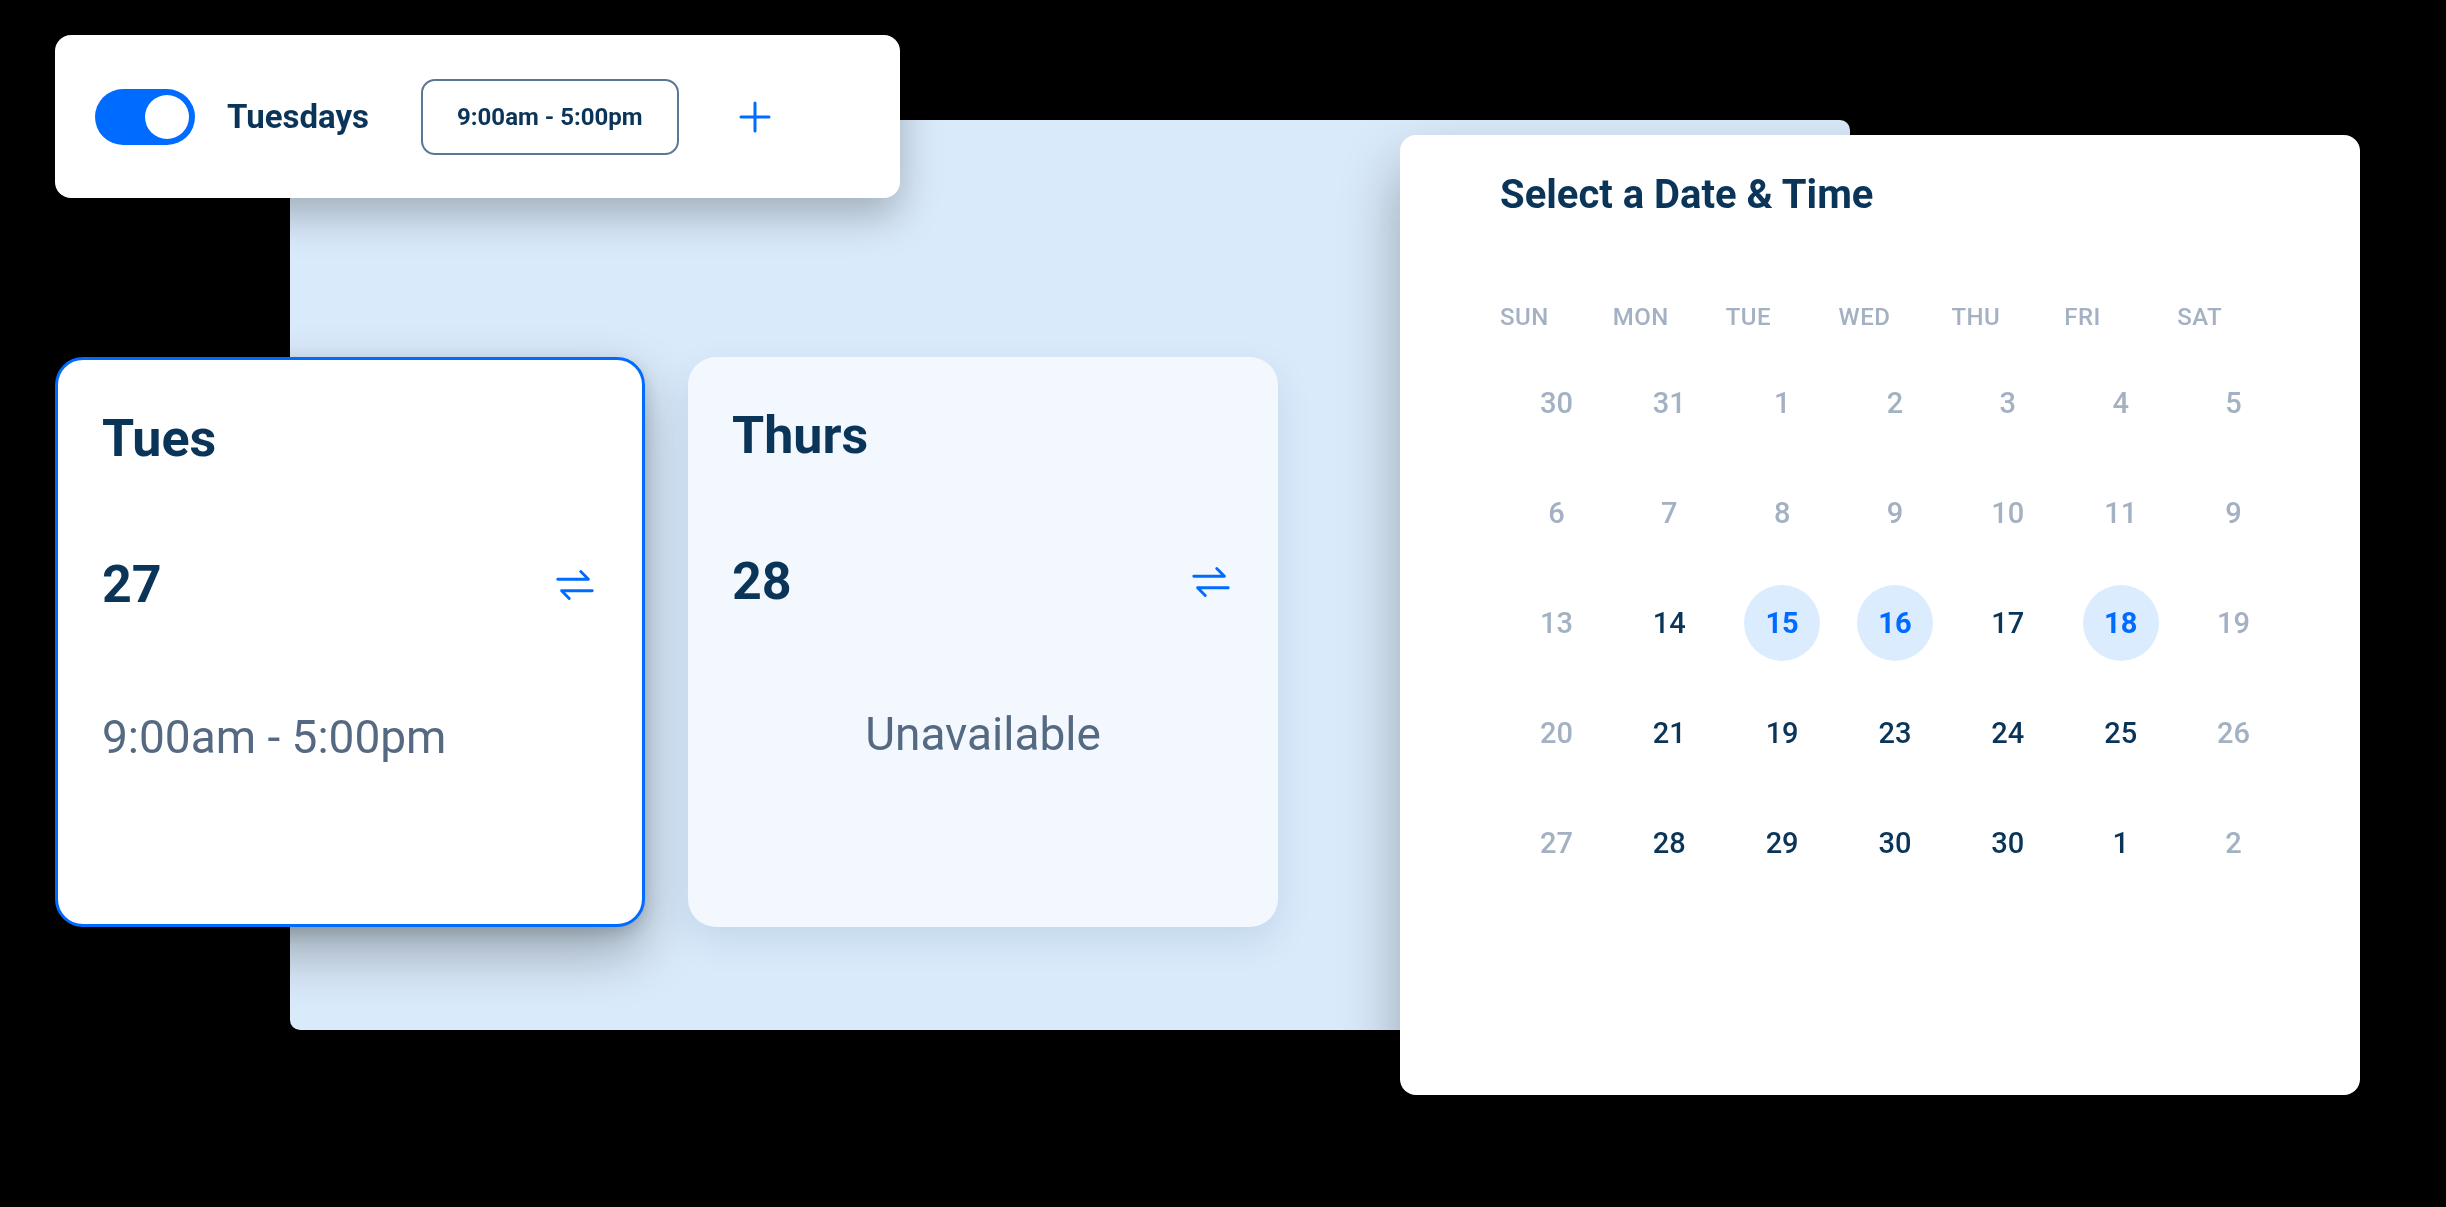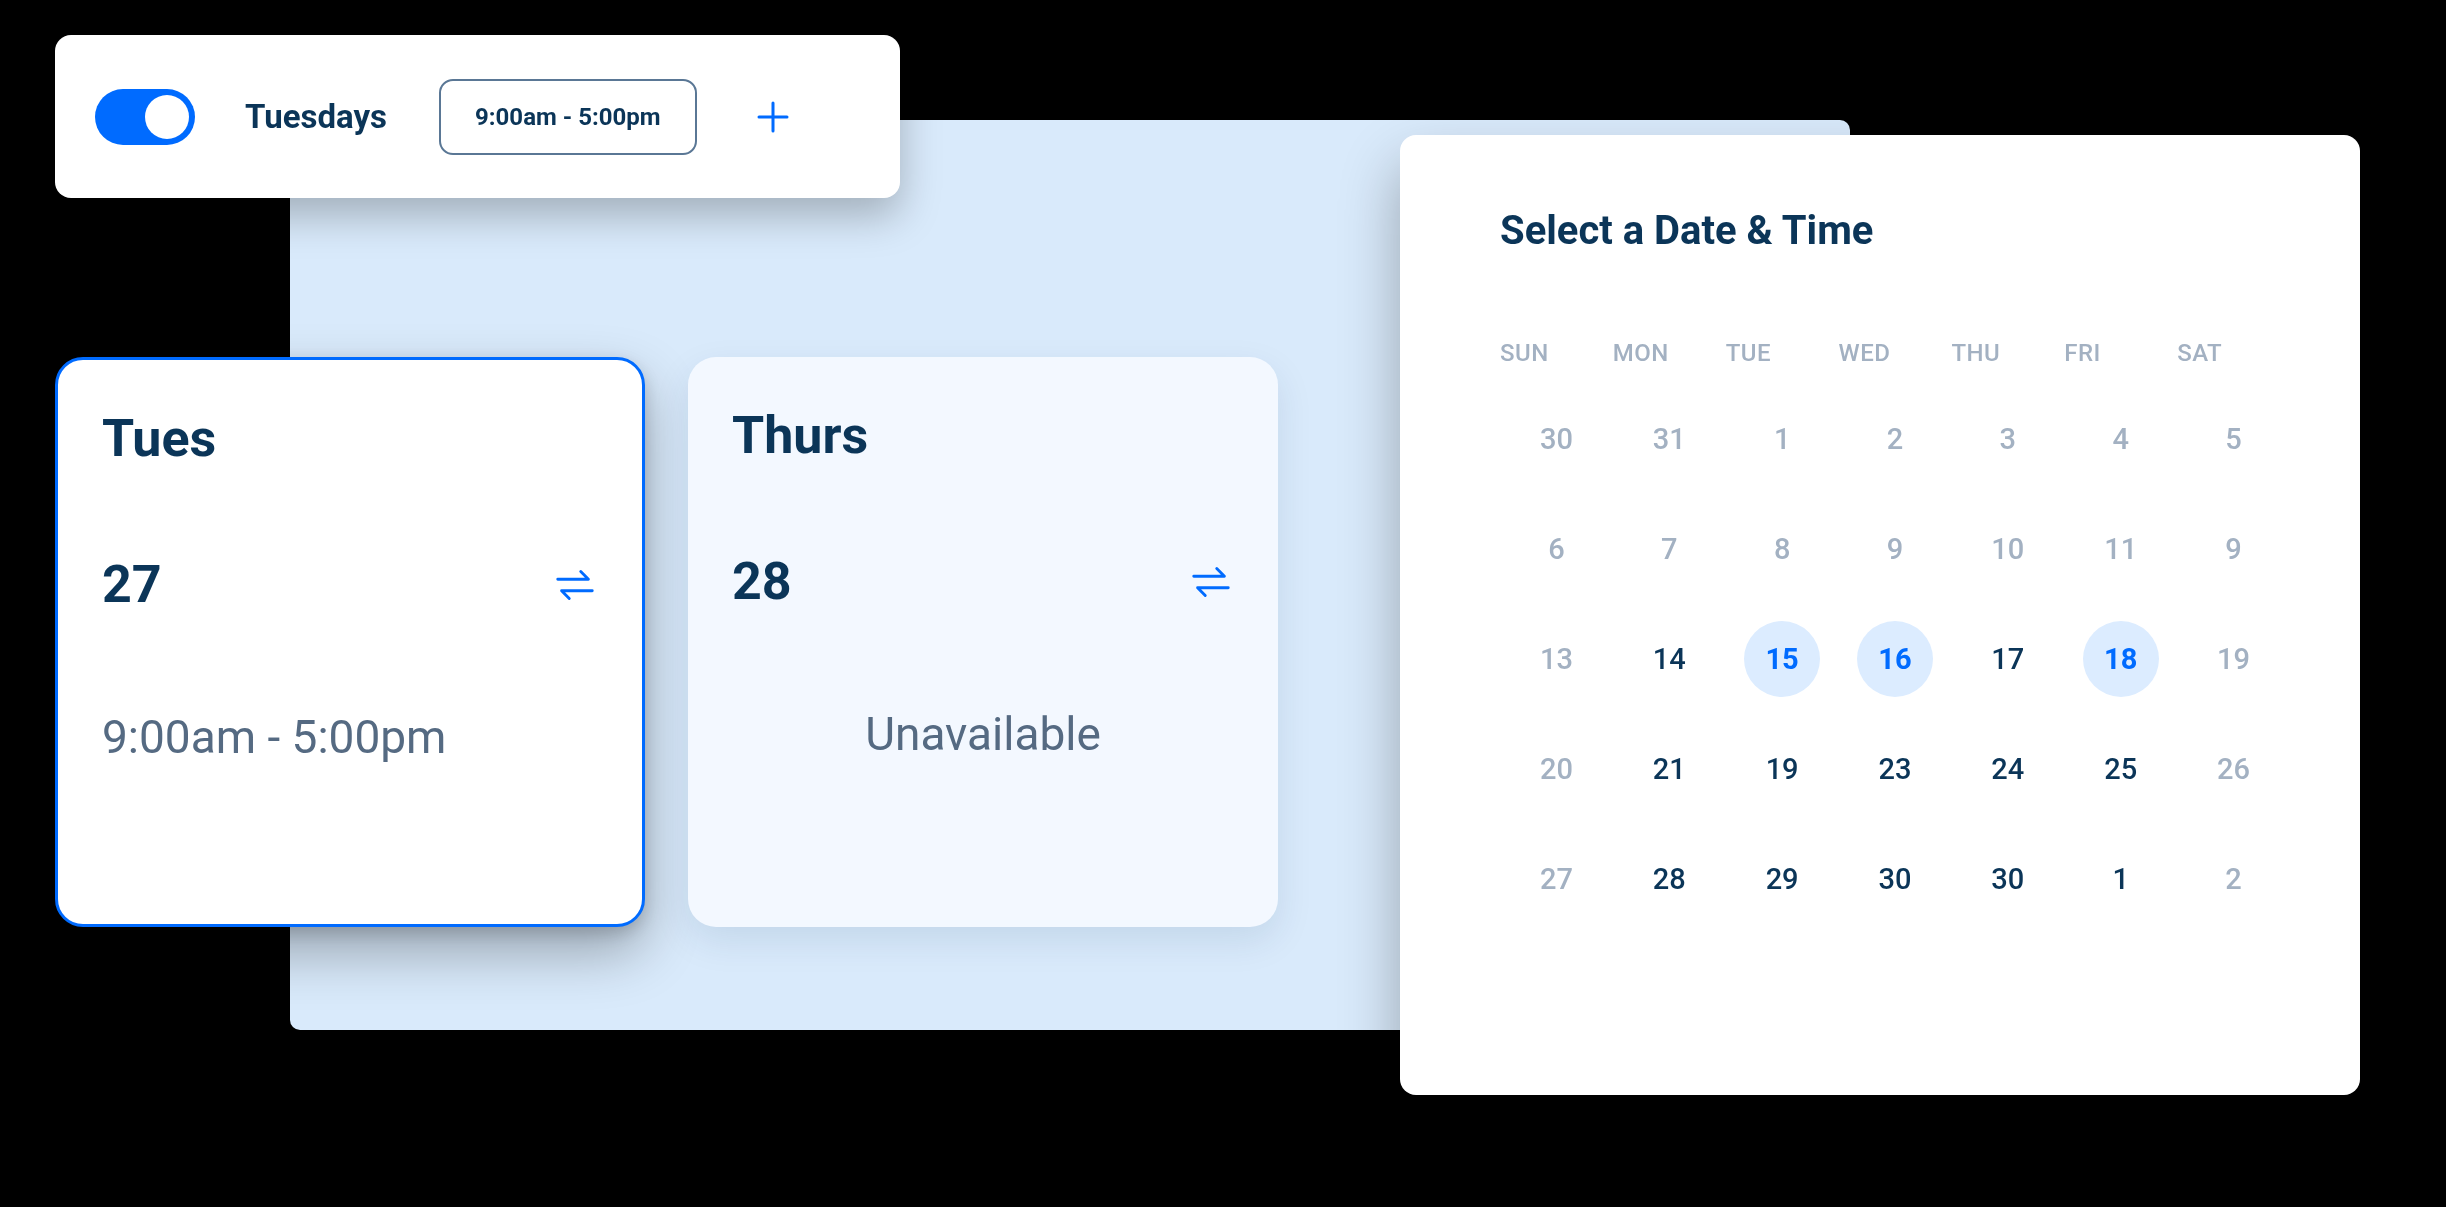--- a/index.html
+++ b/index.html
@@ -54,21 +54,20 @@
     width: 44px;
     height: 44px;
     background: #fff;
     border-radius: 50%;
   }
   .toggle-label {
     font-size: 33px;
     font-weight: 700;
     color: #0B3558;
     flex-shrink: 0;
-    margin-left: 18px;
   }
   .time-pill {
     border: 2px solid #5A7795;
     border-radius: 14px;
     padding: 22px 34px;
     font-size: 24px;
     font-weight: 700;
     color: #0B3558;
     margin-left: 20px;
   }
@@ -130,21 +129,21 @@
   
   .cal-card {
     position: absolute;
     left: 1400px;
     top: 135px;
     width: 960px;
     height: 960px;
     background: #fff;
     border-radius: 16px;
     box-shadow: 0 30px 60px rgba(0,0,0,0.30);
-    padding: 72px 72px 48px 100px;
+    padding: 36px 72px 48px 100px;
   }
   .cal-title {
     font-size: 40px;
     font-weight: 700;
     color: #0B3558;
     margin-bottom: 85px;
   }
   .cal-header-row {
     display: flex;
     align-items: center;

